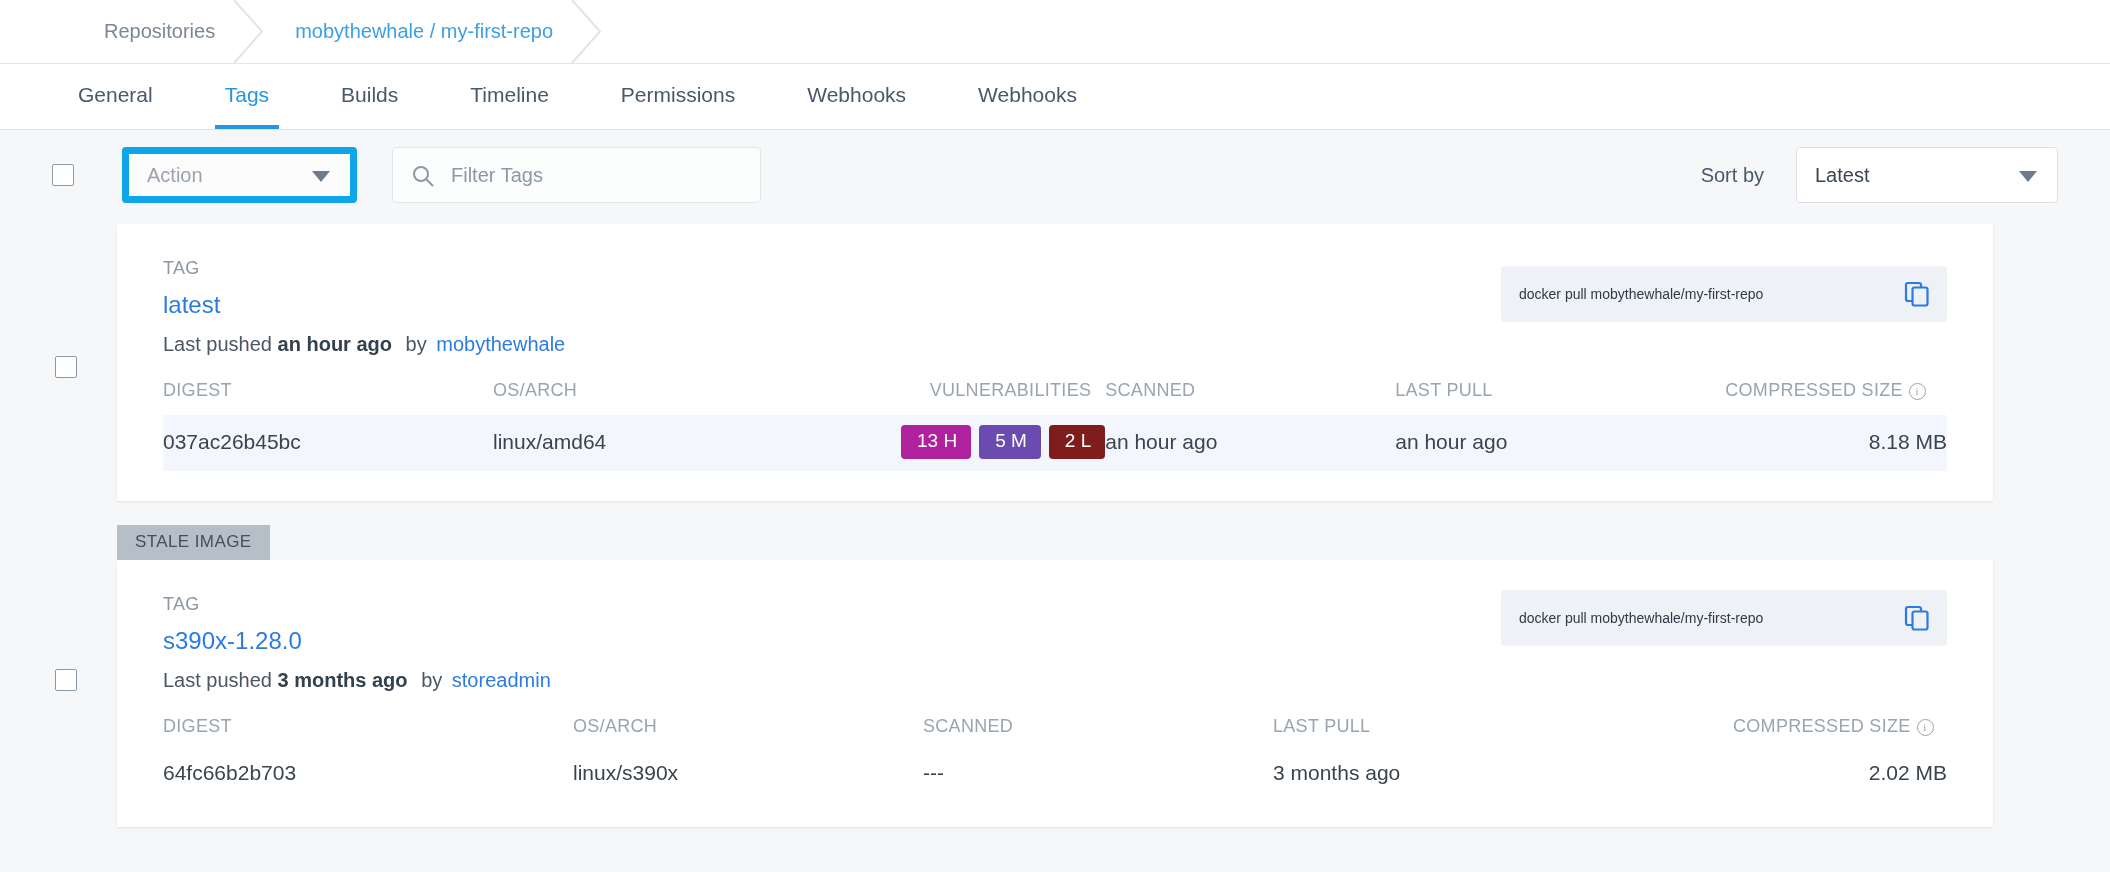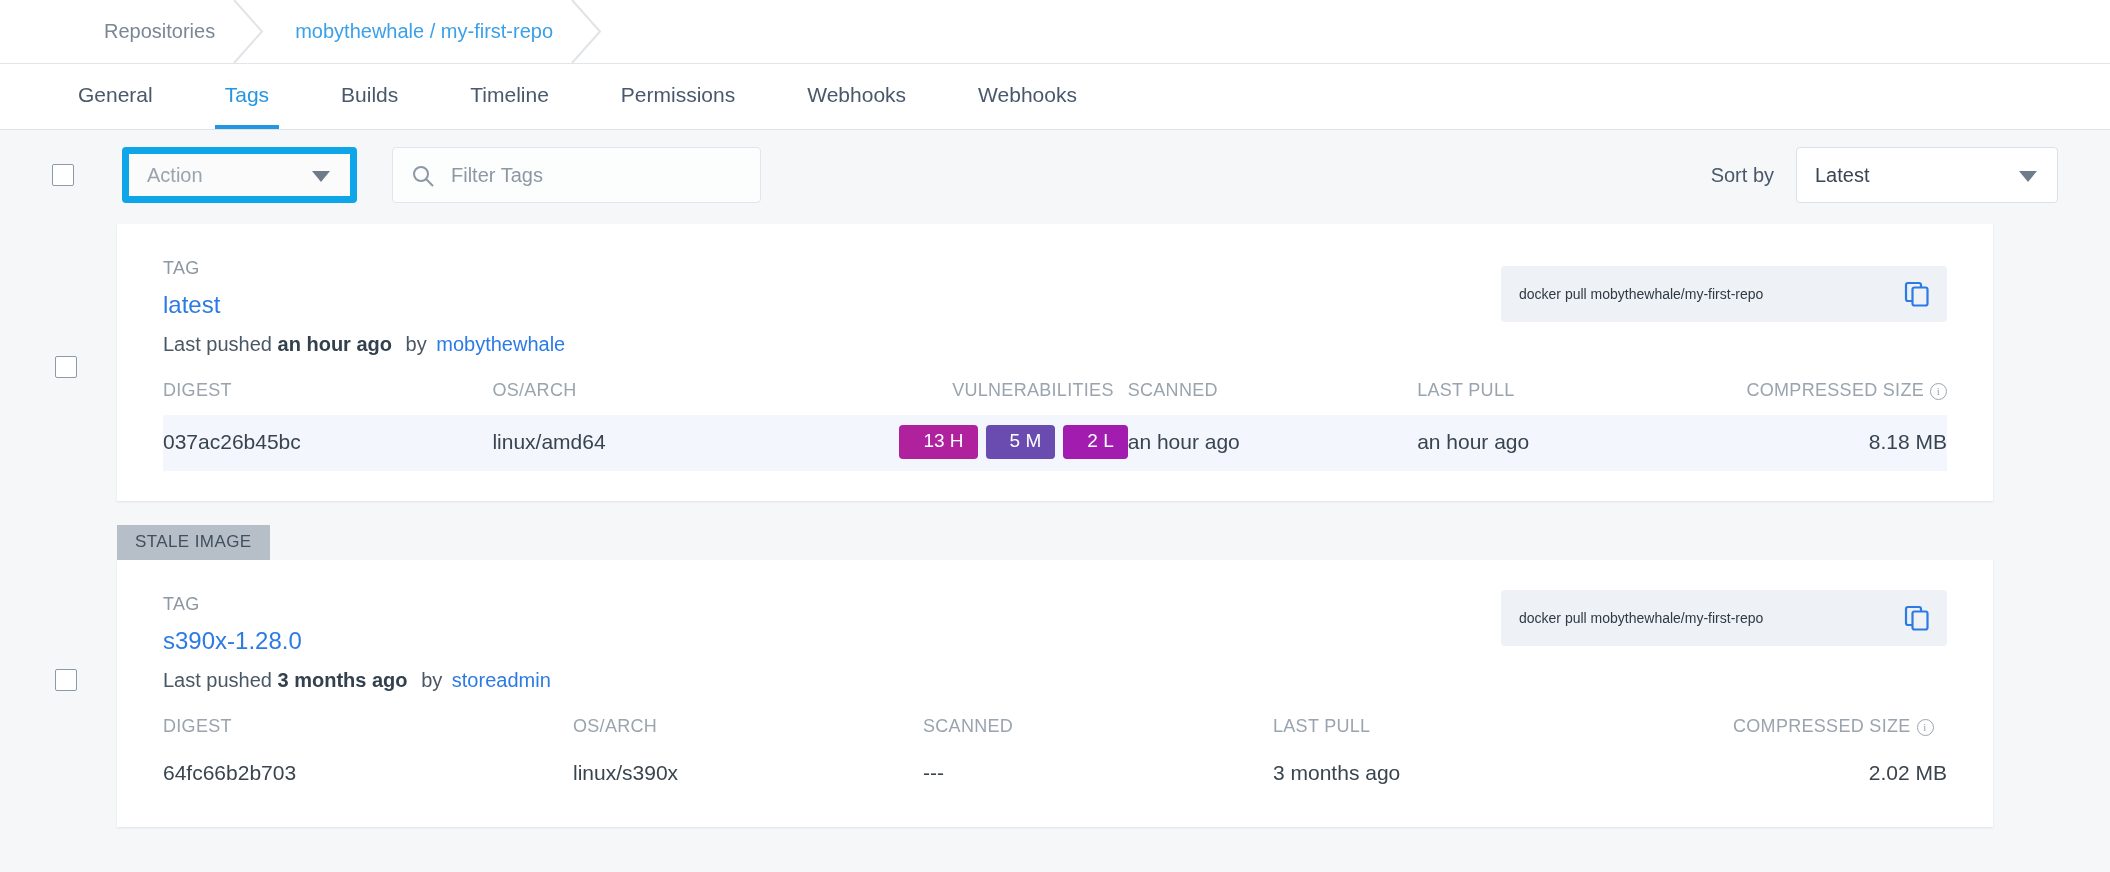--- a/index.html
+++ b/index.html
@@ -64,21 +64,21 @@
     background:#fcfdfd;border:1px solid #e2e6ea;border-radius:4px;
     display:flex;align-items:center;box-sizing:border-box;
   }
   .search svg{position:absolute;left:18px;top:16px;}
   .search input{
     border:0;outline:0;background:transparent;margin-left:56px;
     font-family:"Liberation Sans",sans-serif;font-size:20px;color:#49586b;
     width:230px;
   }
   .search input::placeholder{color:#8c98a4;}
-  .sortwrap{margin-left:auto;display:flex;align-items:center;}
+  .sortwrap{margin-left:auto;display:flex;align-items:center;gap:10px;}
   .sortlabel{font-size:20px;color:#49586b;margin-right:22px;}
   .sortsel{
     position:relative;width:262px;height:56px;background:#fff;
     border:1px solid #dde1e5;border-radius:4px;display:flex;align-items:center;
     padding:0 18px;box-sizing:border-box;font-size:20px;color:#3a4552;cursor:pointer;
   }
   
   .cardrow{position:relative;display:flex;align-items:flex-start;}
   .rowcb{
     position:absolute;left:55px;width:22px;height:22px;
@@ -120,21 +120,21 @@
   .digest{color:#2c7be5;cursor:pointer;}
   .right{text-align:right;}
   .infoi{
     display:inline-block;width:15px;height:15px;border:1.3px solid #9aa4ae;
     border-radius:50%;font-size:11px;line-height:14px;text-align:center;
     color:#9aa4ae;margin-left:6px;vertical-align:1px;font-family:"Liberation Serif",serif;
   }
   .badges{display:flex;gap:8px;}
   .badge{
     border-radius:4px;color:#fff;font-size:19px;
-    padding:5px 14px 7px 24px;display:inline-block;
+    padding:5px 14px 7px 16px;display:inline-block;
   }
 </style>
 </head>
 <body>
 
 <div class="breadcrumb-bar">
   <div class="crumb first">
     <span>Repositories</span>
     <span class="chev">
       <svg width="34" height="63" viewBox="0 0 34 63">
@@ -238,21 +238,21 @@
           </tr>
         </thead>
         <tbody>
           <tr class="hl">
             <td class="digest">037ac26b45bc</td>
             <td>linux/amd64</td>
             <td colspan="1" style="padding-left:8px;">
               <div class="badges">
                 <span class="badge" style="background: rgb(176, 33, 158);">13  H</span>
                 <span class="badge" style="background: rgb(106, 75, 176);">5  M</span>
-                <span class="badge" style="background: #a21caf;">2  L</span>
+                <span class="badge" style="background: #7f1d1d;">2  L</span>
               </div>
             </td>
             <td>an hour ago</td>
             <td>an hour ago</td>
             <td class="right">8.18 MB</td>
           </tr>
         </tbody>
       </table>
     </div>
   </div>

